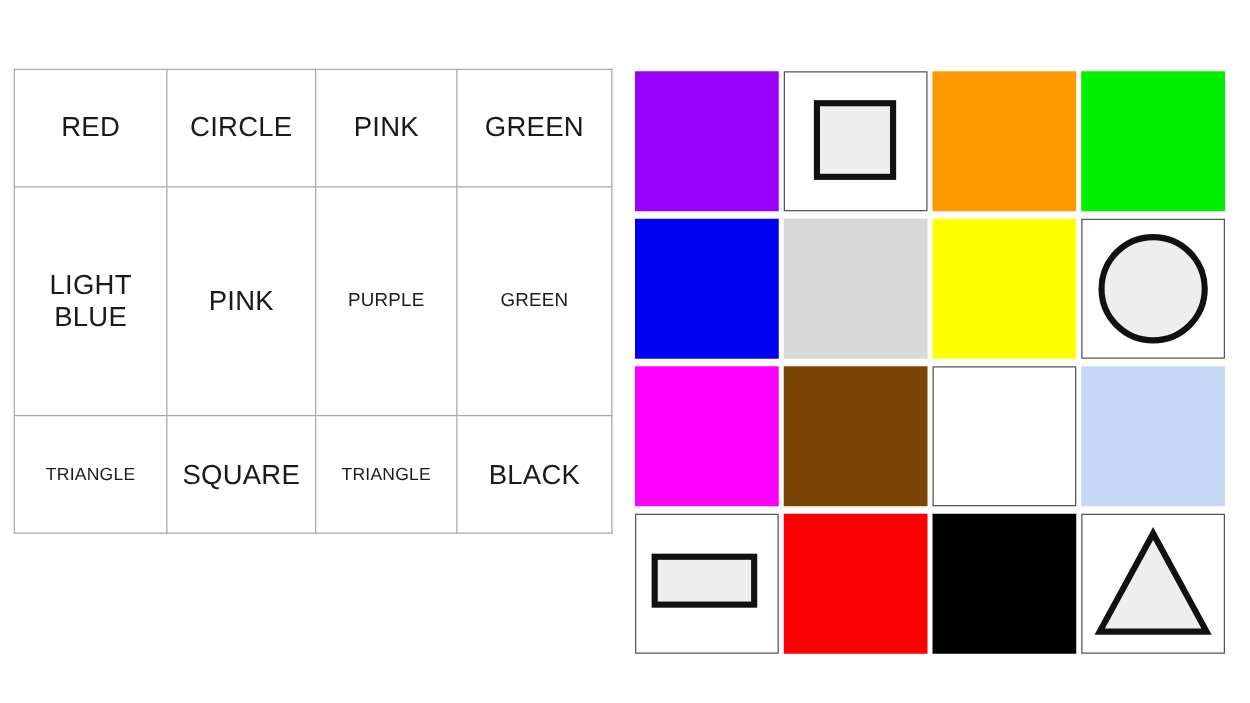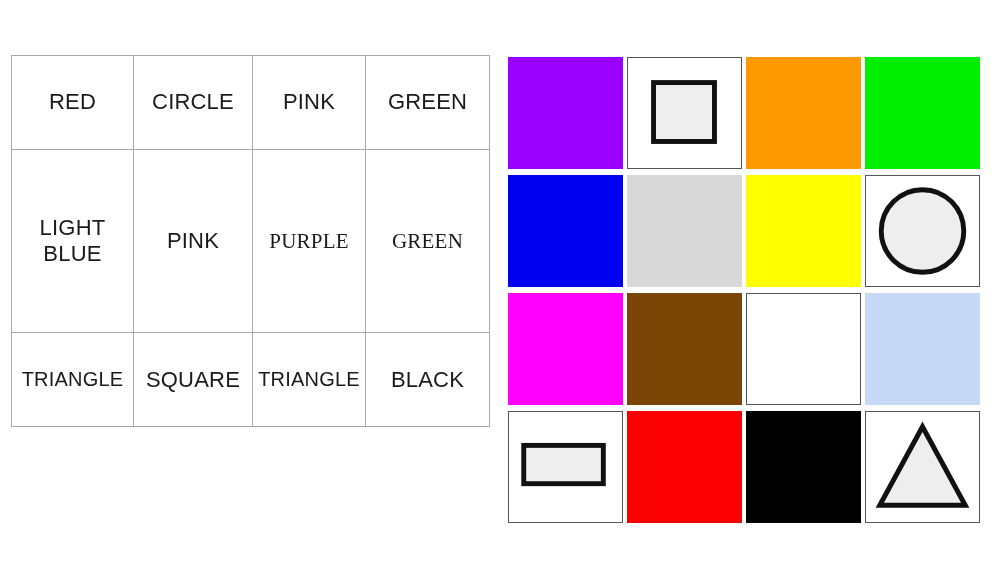--- a/index.html
+++ b/index.html
@@ -35,22 +35,22 @@
     font-weight: 400;
     letter-spacing: 0.2px;
     color: #1a1a1a;
   }
   #word-table col.c1 { width: 122px; }
   #word-table col.c2 { width: 119px; }
   #word-table col.c3 { width: 113px; }
   #word-table col.c4 { width: 124px; }
 
   .cell-lg { font-size: 22px; }
-  .cell-md { font-size: 21px; font-family: Liberation Serif, serif; }
-  .cell-sm { font-size: 20px; }
+  .cell-md { font-size: 15px; }
+  .cell-sm { font-size: 14px; }
 
   
   #tile-grid {
     position: absolute;
     left: 508px;
     top: 57px;
     width: 472px;
     height: 470px;
     display: grid;
     grid-template-columns: repeat(4, 115px);

